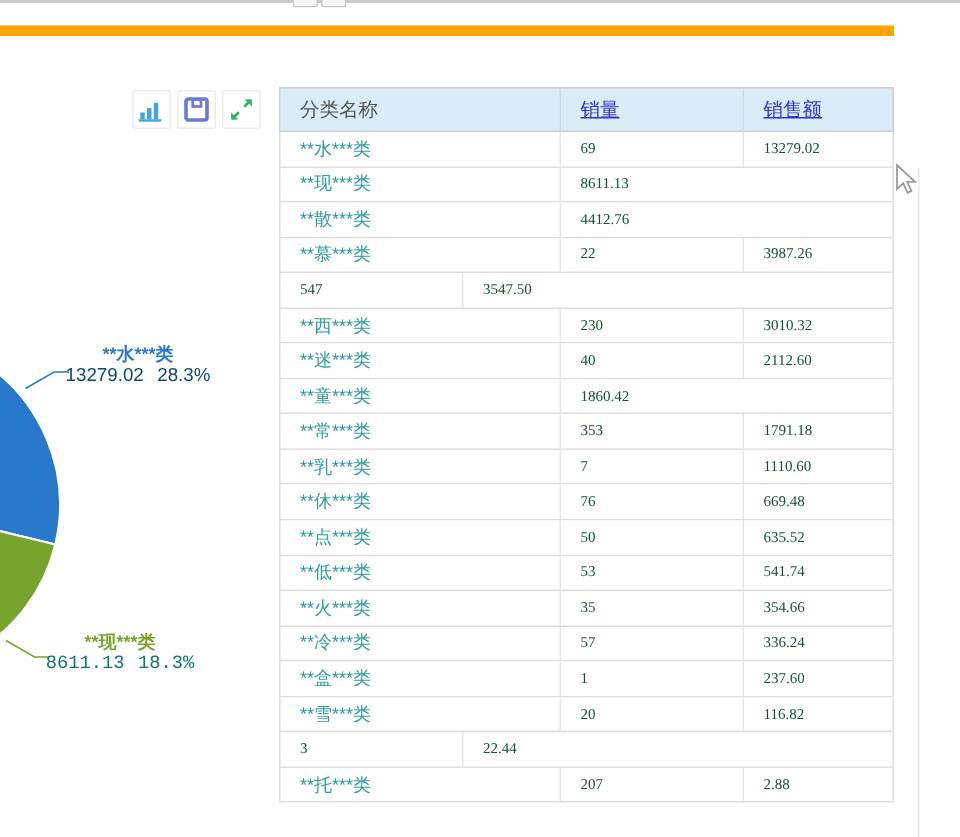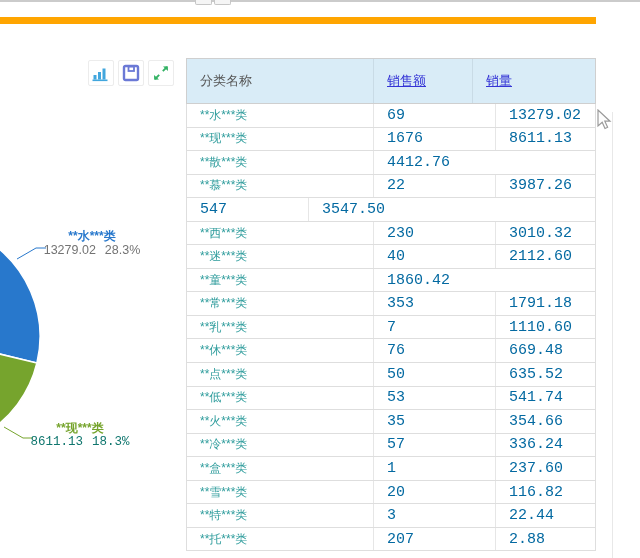--- a/index.html
+++ b/index.html
@@ -17,33 +17,33 @@
   .tool-btn{width:24px;height:24px;background:#fff;border:1px solid #ececec;border-radius:2px;
     display:flex;align-items:center;justify-content:center;cursor:pointer;}
   
   .pie-svg{position:absolute;left:0;top:0;}
   .pie-label{position:absolute;text-align:center;font-size:12px;line-height:13px;}
   .pie-label .name{font-weight:bold;display:block;}
   .pie-label .vals{display:block;margin-top:1px;font-size:12.5px;}
   .pie-label .pct{margin-left:9px;}
   
   .htable{position:absolute;left:186px;top:58px;width:410px;font-size:12px;}
-  .thead{display:flex;height:46px;background:#d9ecf7;border:1px solid #cfcfcf;box-sizing:border-box;}
+  .thead{display:flex;height:30px;background:#d9ecf7;border:1px solid #cfcfcf;box-sizing:border-box;}
   .th{box-sizing:border-box;padding-left:13px;display:flex;align-items:center;color:#555;
       font-size:13px;border-right:1px solid #c9dbe6;}
   .th:last-child{border-right:none;}
   .hlink{color:#3434d6;text-decoration:underline;cursor:pointer;}
   .c0{width:187px;} .c1{width:122px;} .c2{flex:1;}
   .trow{display:flex;height:23.55px;background:#fff;box-sizing:border-box;
       border-bottom:1px solid #dedede;border-left:1px solid #dedede;border-right:1px solid #dedede;}
   .cell{box-sizing:border-box;padding-left:13px;display:flex;align-items:center;
       border-right:1px solid #e6e6e6;overflow:hidden;white-space:nowrap;}
   .cell:last-child{border-right:none;}
   .cat{color:#2e9c9c;}
-  .num{color:#0369a1;font-family:Liberation Mono, monospace;font-size:15px;}
+  .num{color:#14532d;font-family:Liberation Serif, serif;font-size:10px;}
   
   .scroll-line{position:absolute;left:612px;top:112px;width:1px;height:446px;background:#e8e8e8;}
   .cursor{position:absolute;left:597px;top:109px;}
 </style>
 </head>
 <body>
 
 <div id="screen">
 
   <div class="top-strip"></div>
@@ -86,46 +86,45 @@
 
   <svg class="pie-svg" width="190" height="558" viewBox="0 0 190 558">
     <path fill="#2878CC" stroke="#ffffff" stroke-width="1.5" d="M -73.5 336.5 L -16.75 238.2 A 113.5 113.5 0 0 1 36.9 363 Z"></path>
     <path fill="#76A42D" stroke="#ffffff" stroke-width="1.5" d="M -73.5 336.5 L 36.9 363 A 113.5 113.5 0 0 1 -16.75 434.8 Z"></path>
     <polyline fill="none" stroke="#2878CC" points="17,259 36,248 46,248"></polyline>
     <polyline fill="none" stroke="#76A42D" points="4,427 23,438 33,438"></polyline>
   </svg>
 
   <div class="pie-label" style="left:37px;top:230px;width:110px;">
     <span class="name" style="color: rgb(40, 120, 204);">**水***类</span>
-    <span class="vals" style="color: #737373;"><span>13279.02</span><span class="pct">28.3%</span></span>
+    <span class="vals" style="color: #0c4a6e;"><span>13279.02</span><span class="pct">28.3%</span></span>
   </div>
   <div class="pie-label" style="left:25px;top:422px;width:110px;">
     <span class="name" style="color: rgb(118, 164, 45);">**现***类</span>
     <span class="vals" style="color: #0f766e; font-family: Liberation Mono, monospace;"><span>8611.13</span><span class="pct">18.3%</span></span>
   </div>
 
   <div class="htable">
     <div class="thead">
       <div class="th c0">分类名称</div>
+      <div class="th c1">
+        <span class="hlink">销量</span>
+      </div>
       <div class="th c2">
         <span class="hlink">销售额</span>
       </div>
-      <div class="th c1">
-        <span class="hlink">销量</span>
-      </div>
     </div>
     <div>
         <div class="trow">
           <div class="cell cat c0">**水***类</div>
           <div class="cell num c1">69</div>
           <div class="cell num c2">13279.02</div>
         </div>
         <div class="trow">
           <div class="cell cat c0">**现***类</div>
-          <div class="cell num c1">1676</div>
           <div class="cell num c2">8611.13</div>
         </div>
         <div class="trow">
           <div class="cell cat c0">**散***类</div>
           <div class="cell num c2">4412.76</div>
         </div>
         <div class="trow">
           <div class="cell cat c0">**慕***类</div>
           <div class="cell num c1">22</div>
           <div class="cell num c2">3987.26</div>
@@ -187,21 +186,20 @@
           <div class="cell cat c0">**盒***类</div>
           <div class="cell num c1">1</div>
           <div class="cell num c2">237.60</div>
         </div>
         <div class="trow">
           <div class="cell cat c0">**雪***类</div>
           <div class="cell num c1">20</div>
           <div class="cell num c2">116.82</div>
         </div>
         <div class="trow">
-          <div class="cell cat c0">**特***类</div>
           <div class="cell num c1">3</div>
           <div class="cell num c2">22.44</div>
         </div>
         <div class="trow">
           <div class="cell cat c0">**托***类</div>
           <div class="cell num c1">207</div>
           <div class="cell num c2">2.88</div>
         </div>
       </div>
   </div>

